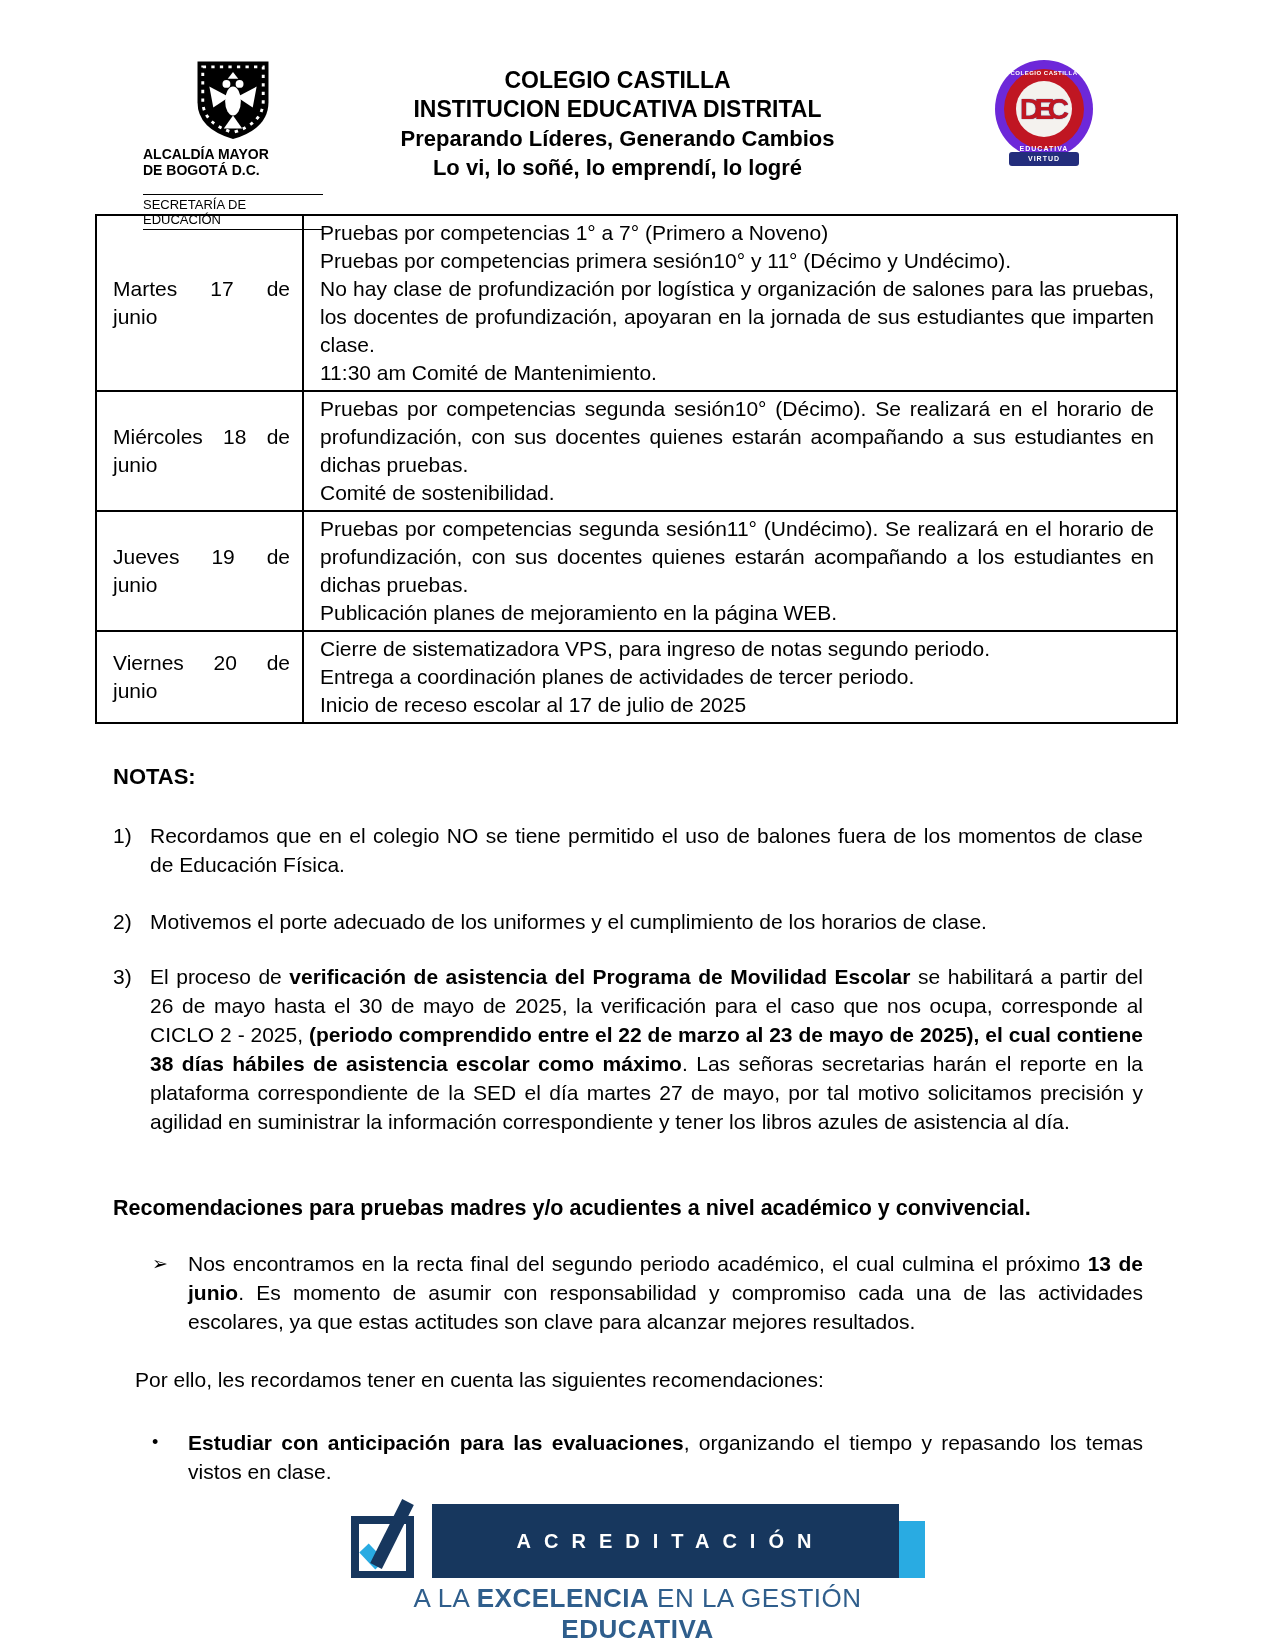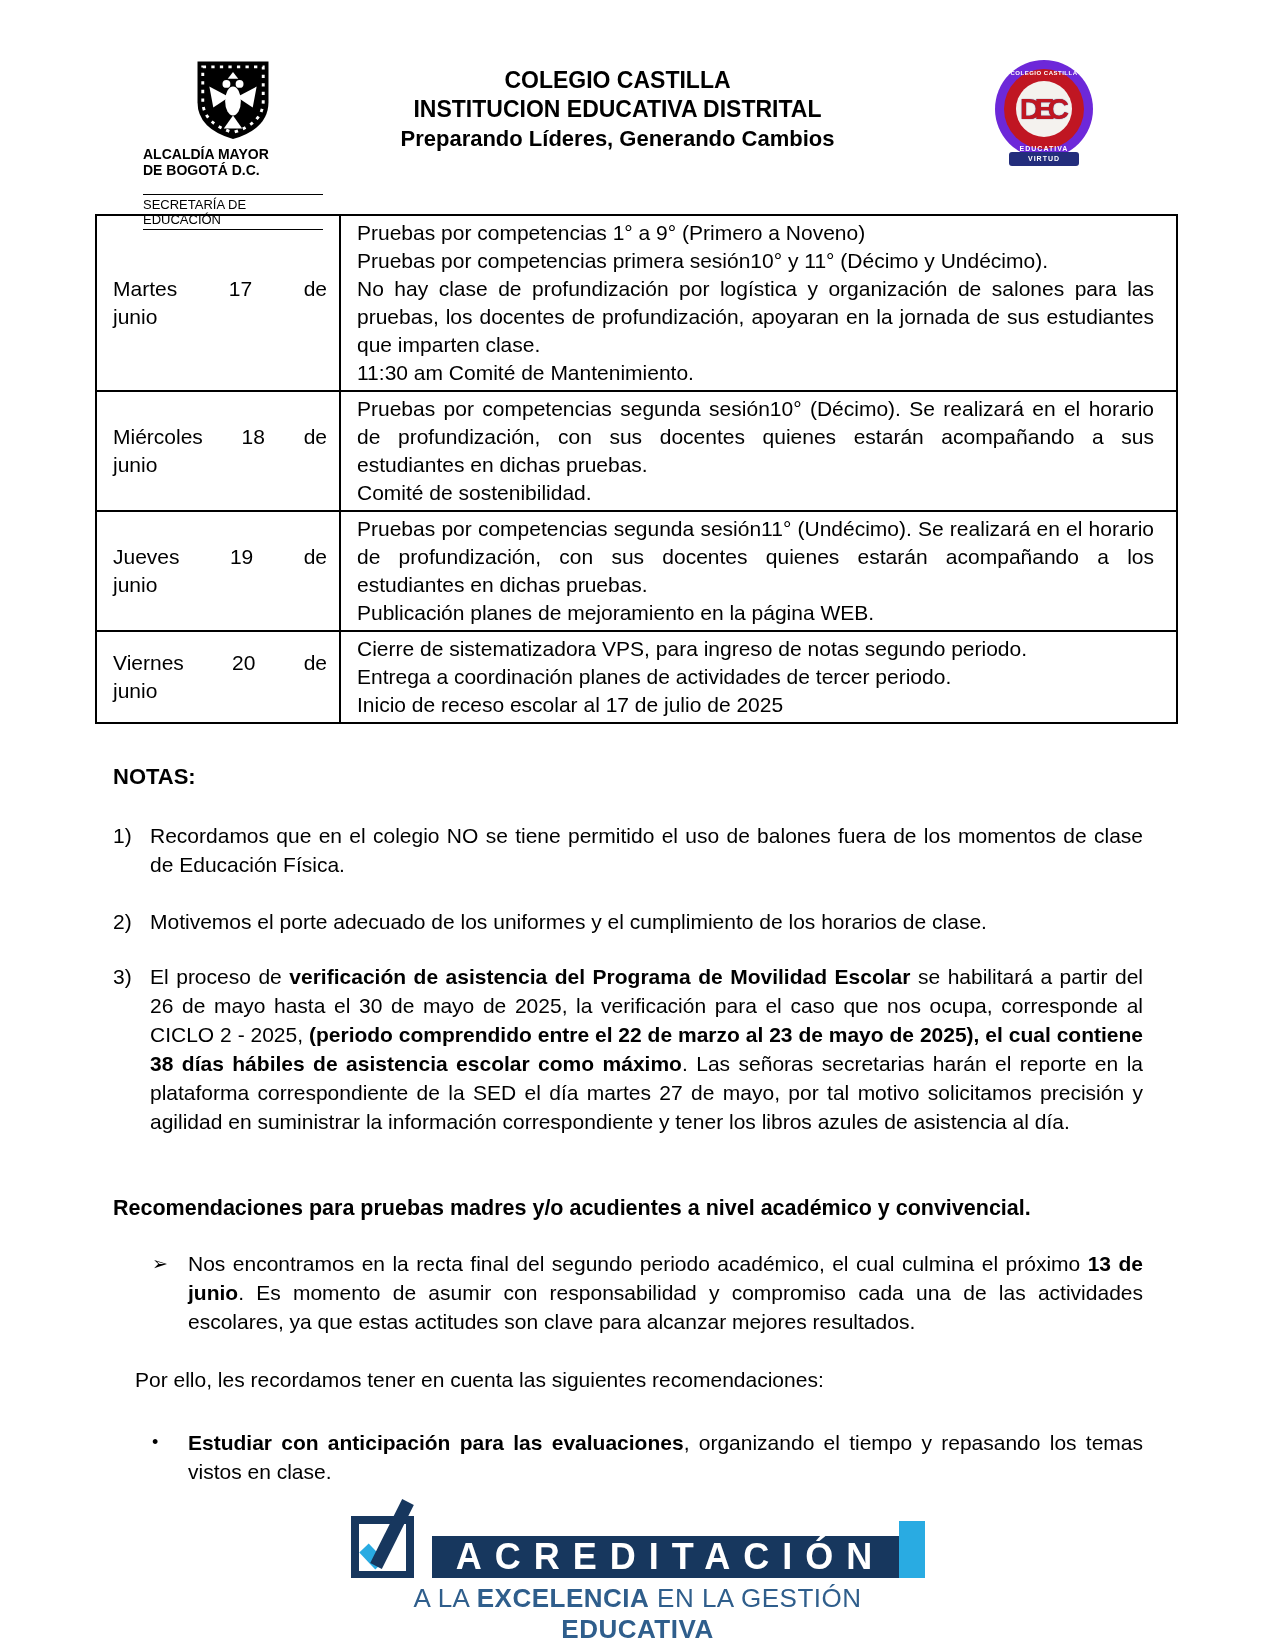--- a/index.html
+++ b/index.html
@@ -36,21 +36,21 @@
     color:#fff;font-size:6px;font-weight:bold;letter-spacing:.5px;}
   .crest-band-txt{position:absolute;left:0;right:0;bottom:6px;text-align:center;
     color:#fff;font-size:7px;font-weight:bold;letter-spacing:1px;}
   .crest-ribbon{position:absolute;left:14px;bottom:-8px;width:70px;height:14px;
     background:#232d7c;border-radius:3px;text-align:center;color:#fff;font-size:7px;
     line-height:14px;font-weight:bold;letter-spacing:1px;}
 
   
   table.sched{border-collapse:collapse;table-layout:fixed;width:1083px;margin-top:6px;}
   table.sched td{border:2px solid #000;font-size:21px;line-height:28px;}
-  td.datec{width:244px;vertical-align:middle;padding:4px 12px 4px 16px;box-sizing:border-box;}
+  td.datec{width:207px;vertical-align:middle;padding:4px 12px 4px 16px;box-sizing:border-box;}
   .date-l1{text-align:justify;text-align-last:justify;}
   td.acts{vertical-align:top;padding:3px 22px 3px 16px;box-sizing:border-box;}
   .act{text-align:justify;}
 
   
   .sect{margin-left:18px;width:1030px;font-size:21px;line-height:29px;}
   .notas-h{margin-top:38px;font-weight:bold;font-size:22px;}
   .nitem{display:flex;}
   .nnum{width:37px;flex-shrink:0;}
   .nbody{flex:1;text-align:justify;}
@@ -62,22 +62,22 @@
   .abody{flex:1;text-align:justify;}
   .porello{margin-top:29px;margin-left:40px;}
   .bitem{display:flex;margin-top:34px;}
   .bbul{width:36px;flex-shrink:0;text-align:left;font-size:18px;}
   .bbody{flex:1;text-align:justify;}
   .mt30{margin-top:30px;} .mt28{margin-top:28px;} .mt26{margin-top:26px;}
 
   
   .accr{width:575px;margin:10px auto 0;}
   .accr-row{display:flex;align-items:flex-end;height:82px;}
-  .accr-bar{flex:1;height:42px;background:#17375e;color:#fff;display:flex;
-    align-items:center;justify-content:center;font-weight:bold;font-size:36px;
+  .accr-bar{flex:1;height:74px;background:#17375e;color:#fff;display:flex;
+    align-items:center;justify-content:center;font-weight:bold;font-size:20px;
     letter-spacing:13px;padding-left:10px;margin-left:16px;}
   .accr-end{width:26px;height:57px;background:#29abe2;}
   .accr-tag{margin-top:5px;text-align:center;color:#2f5e8c;font-size:26px;letter-spacing:.5px;}
 </style>
 </head>
 <body>
 
 <div class="page">
 
   <div class="header">
@@ -99,20 +99,21 @@
         <div class="gov-name">ALCALDÍA MAYOR</div>
         <div class="gov-name">DE BOGOTÁ D.C.</div>
         <div class="gov-sec">SECRETARÍA DE EDUCACIÓN</div>
       </div>
     </div>
 
     <div class="hdr-center">
       <div class="t1">COLEGIO CASTILLA</div>
       <div class="t2">INSTITUCION EDUCATIVA DISTRITAL</div>
       <div class="t3">Preparando Líderes, Generando Cambios</div>
+      <div class="t4">Lo vi, lo soñé, lo emprendí, lo logré</div>
     </div>
 
     <div class="hdr-right">
       <div class="crest">
         <div class="crest-red"></div>
         <div class="crest-ring-txt">COLEGIO CASTILLA</div>
         <div class="crest-center">
           <span class="crest-mono">DEC</span>
         </div>
         <div class="crest-band-txt">EDUCATIVA</div>
@@ -122,21 +123,21 @@
   </div>
 
   <table class="sched">
     <tbody>
       <tr>
         <td class="datec">
           <div class="date-l1">Martes 17 de</div>
           <div class="date-l2">junio</div>
         </td>
         <td class="acts">
-          <div class="act">Pruebas por competencias 1° a 9° (Primero a Noveno)</div>
+          <div class="act">Pruebas por competencias 1° a 7° (Primero a Noveno)</div>
           <div class="act">Pruebas por competencias primera sesión10° y 11° (Décimo y Undécimo).</div>
           <div class="act">No hay clase de profundización por logística y organización de salones para las pruebas, los docentes de profundización, apoyaran en la jornada de sus estudiantes que imparten clase.</div>
           <div class="act">11:30 am Comité de Mantenimiento.</div>
         </td>
       </tr>
       <tr>
         <td class="datec">
           <div class="date-l1">Miércoles 18 de</div>
           <div class="date-l2">junio</div>
         </td>

